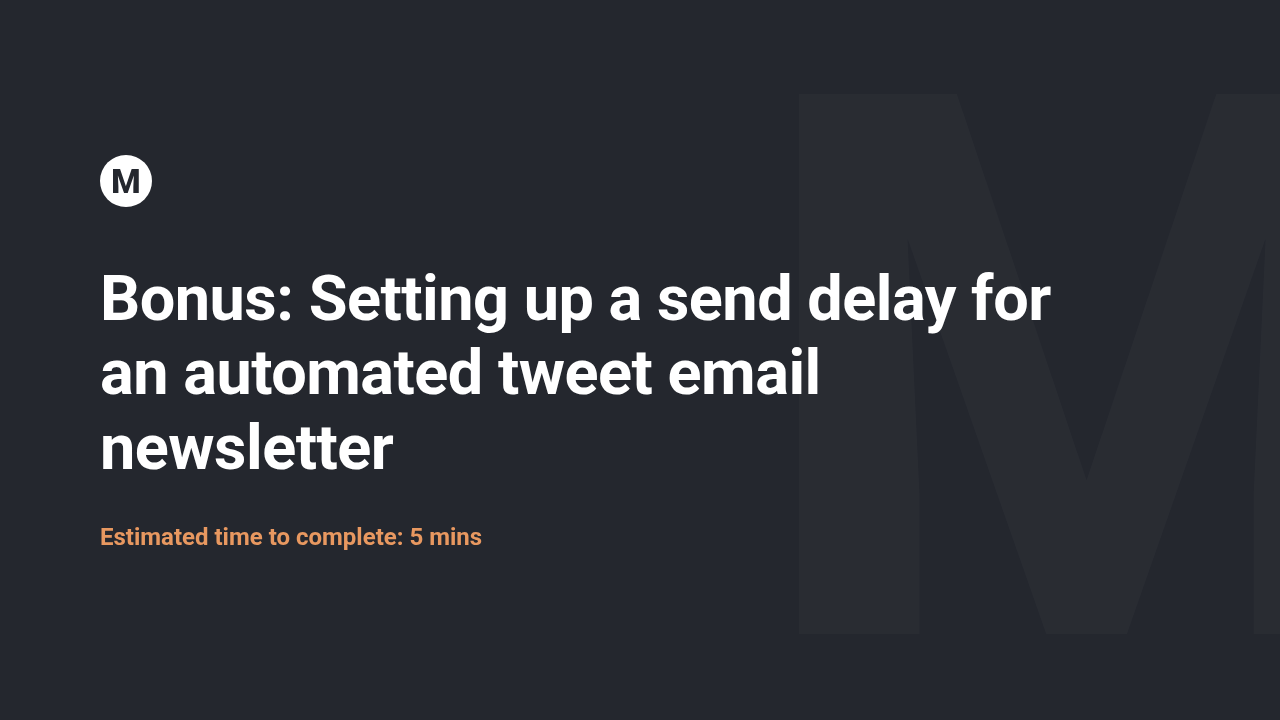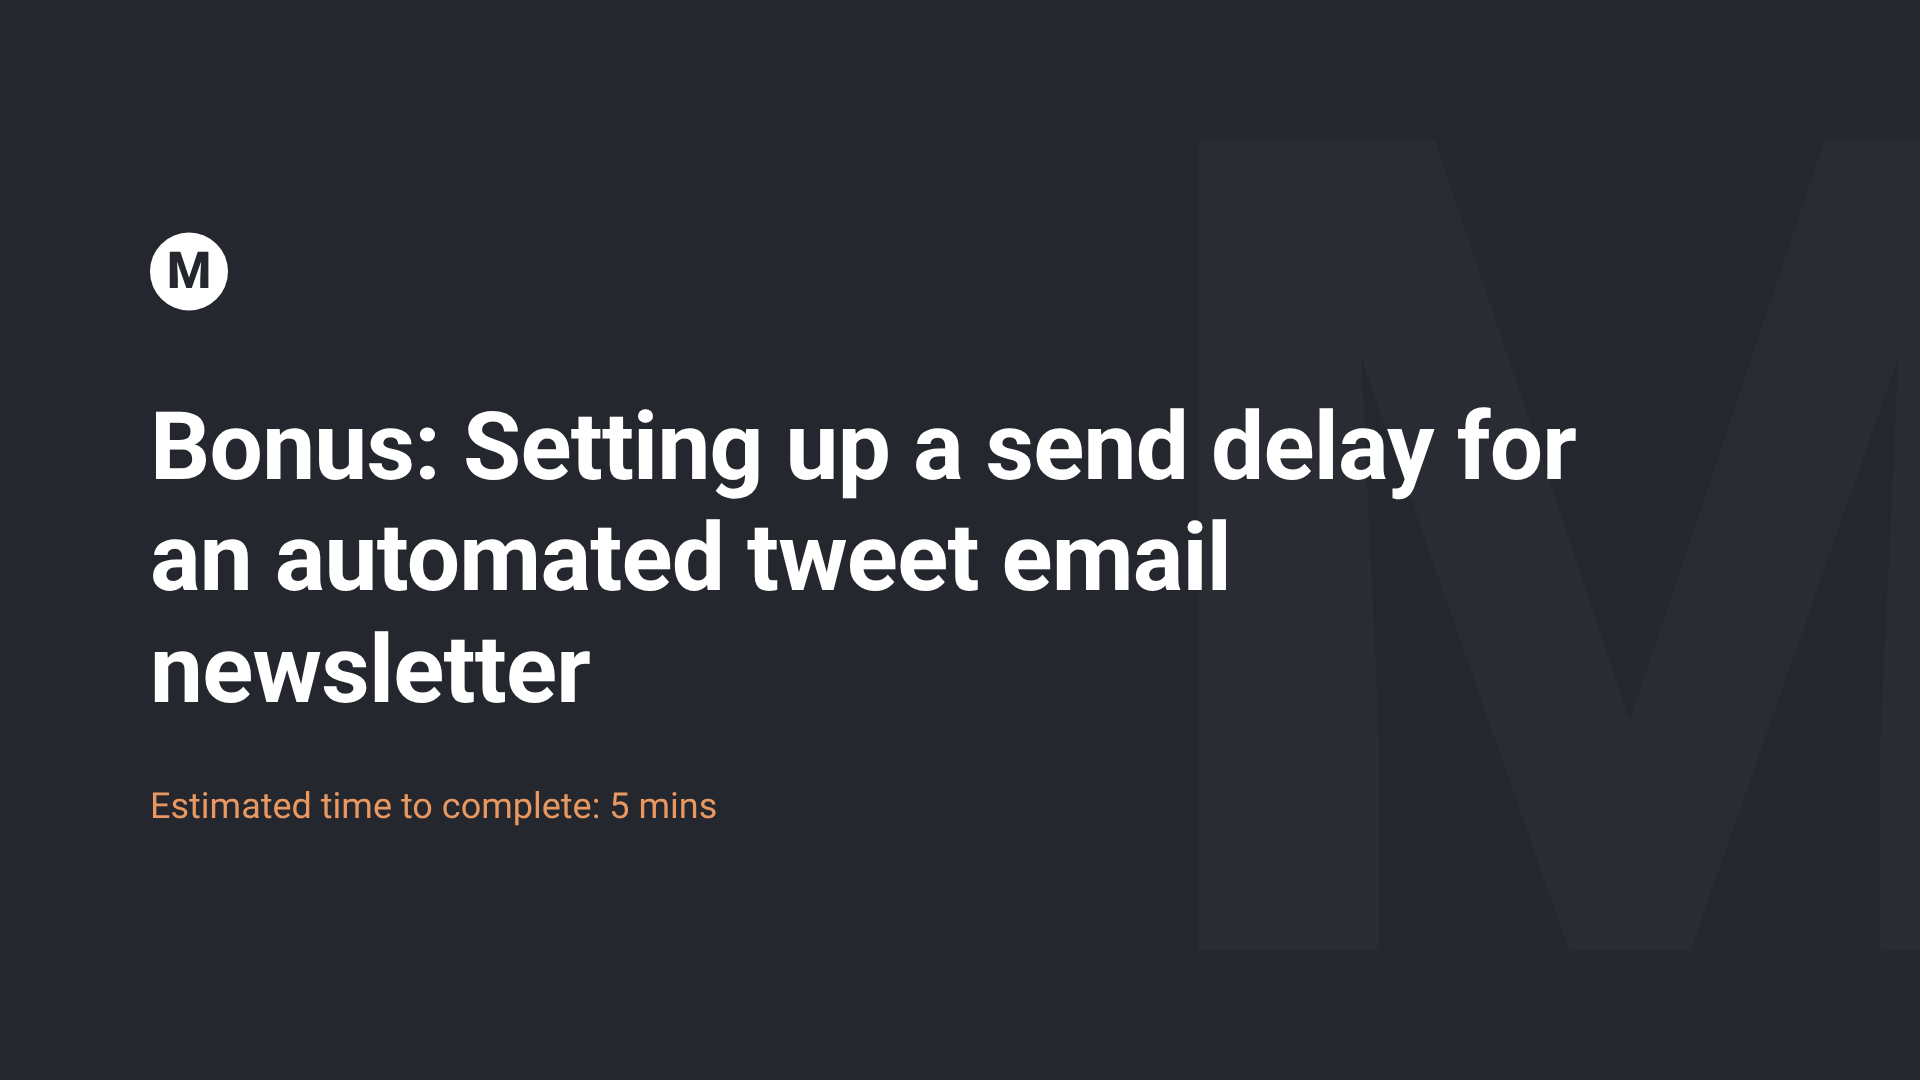--- a/index.html
+++ b/index.html
@@ -53,21 +53,21 @@
     font-size: 63px;
     font-weight: 700;
     line-height: 1.18;
     letter-spacing: -0.5px;
     margin-bottom: 38px;
     max-width: 1000px;
   }
   .subtitle {
     color: #e89860;
     font-size: 24px;
-    font-weight: 400;
+    font-weight: 700;
   }
 </style>
 </head>
 <body>
 
 <div class="watermark">M</div>
 
 <div class="content">
   <div class="logo">
     <span class="logo-letter">M</span>

